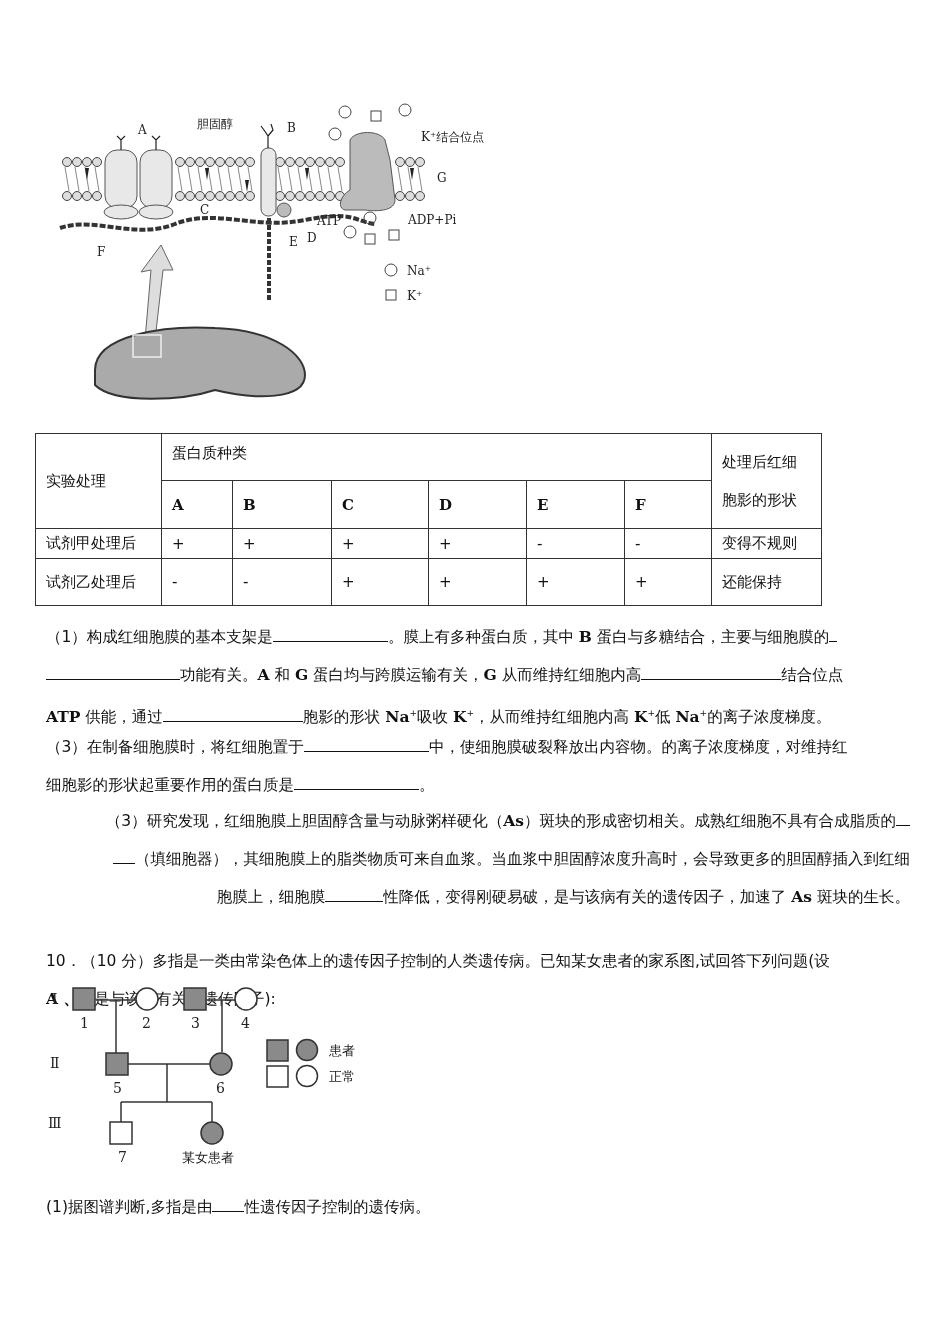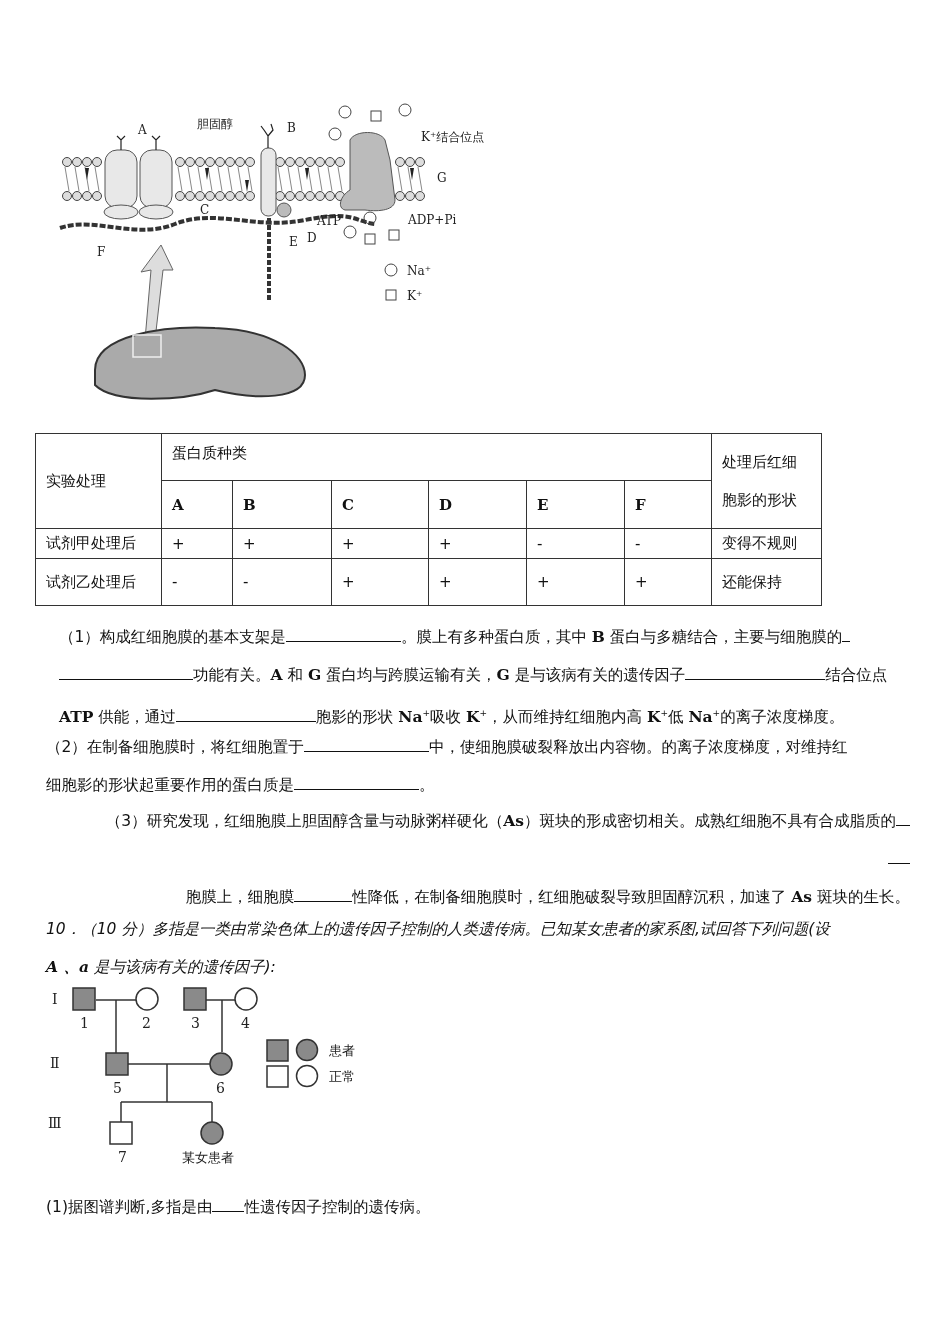--- a/index.html
+++ b/index.html
@@ -182,38 +182,38 @@
     <td>-</td>
     <td>+</td>
     <td>+</td>
     <td>+</td>
     <td>+</td>
     <td>还能保持</td>
   </tr>
 </tbody>
   </table>
 
-<div class="para" style="top:618px;margin-left:13px;">
+<div class="para" style="top:618px;">
   <span>（1）构成红细胞膜的基本支架是</span><span class="blank" style="width:115px"></span><span>。膜上有多种蛋白质，其中</span> <span class="en">B</span> <span>蛋白与多糖结合，主要与细胞膜的</span><span class="blank" style="width:8px"></span><br>
-  <span class="blank" style="width:134px"></span><span>功能有关。</span><span class="en">A</span> <span>和</span> <span class="en">G</span> <span>蛋白均与跨膜运输有关，</span><span class="en">G</span> <span>是与该病有关的遗传因子</span><span class="blank" style="width:140px"></span><span>结合位点</span><br>
+  <span class="blank" style="width:134px"></span><span>功能有关。</span><span class="en">A</span> <span>和</span> <span class="en">G</span> <span>蛋白均与跨膜运输有关，</span><span class="en">G</span> <span>从而维持红细胞内高</span><span class="blank" style="width:140px"></span><span>结合位点</span><br>
   <span class="en">ATP</span> <span>供能，通过</span><span class="blank" style="width:140px"></span><span>胞影的形状</span> <span class="en">Na</span><sup>+</sup><span>吸收</span> <span class="en">K</span><sup>+</sup><span>，从而维持红细胞内高</span> <span class="en">K</span><sup>+</sup><span>低</span> <span class="en">Na</span><sup>+</sup><span>的离子浓度梯度。</span>
 </div>
 
 <div class="para" style="top:728px;">
-  <span>（2）在制备细胞膜时，将红细胞置于</span><span class="blank" style="width:125px"></span><span>中，使细胞膜破裂释放出内容物。的离子浓度梯度，对维持红</span><br>
+  <span>（3）在制备细胞膜时，将红细胞置于</span><span class="blank" style="width:125px"></span><span>中，使细胞膜破裂释放出内容物。的离子浓度梯度，对维持红</span><br>
   <span>细胞影的形状起重要作用的蛋白质是</span><span class="blank" style="width:125px"></span><span>。</span>
 </div>
 
 <div class="para" style="top:802px;text-align:right;">
   <span>（3）研究发现，红细胞膜上胆固醇含量与动脉粥样硬化（</span><span class="en">As</span><span>）斑块的形成密切相关。成熟红细胞不具有合成脂质的</span><span class="blank" style="width:14px"></span><br>
-  <span class="blank" style="width:22px"></span><br>
-  <span>胞膜上，细胞膜</span><span class="blank" style="width:58px"></span><span>性降低，在制备细胞膜时，红细胞破裂导致胆固醇沉积，加速了</span> <span class="en">As</span> <span>斑块的生长。</span>
-</div>
-
-<div class="para" style="top:910px;font-style:italic;">
+  <span class="blank" style="width:22px"></span><span>（填细胞器），其细胞膜上的脂类物质可来自血浆。当血浆中胆固醇浓度升高时，会导致更多的胆固醇插入到红细</span><br>
+  <span>胞膜上，细胞膜</span><span class="blank" style="width:58px"></span><span>性降低，变得刚硬易破，是与该病有关的遗传因子，加速了</span> <span class="en">As</span> <span>斑块的生长。</span>
+</div>
+
+<div class="para" style="top:942px;">
   <span class="q-title">10．</span><span>（10 分）</span><span>多指是一类由常染色体上的遗传因子控制的人类遗传病。已知某女患者的家系图,试回答下列问题(设</span><br>
   <span class="en">A 、a</span> <span>是与该病有关的遗传因子):</span>
 </div>
 
 <div class="abs fig-pedigree">
   <svg viewBox="0 0 340 190" xmlns="http://www.w3.org/2000/svg">
     <g stroke="#333" stroke-width="1.5" fill="none">
       <line x1="56" y1="18" x2="98" y2="18"></line>
       <line x1="76" y1="18" x2="76" y2="82"></line>
       <line x1="165" y1="18" x2="196" y2="18"></line>

